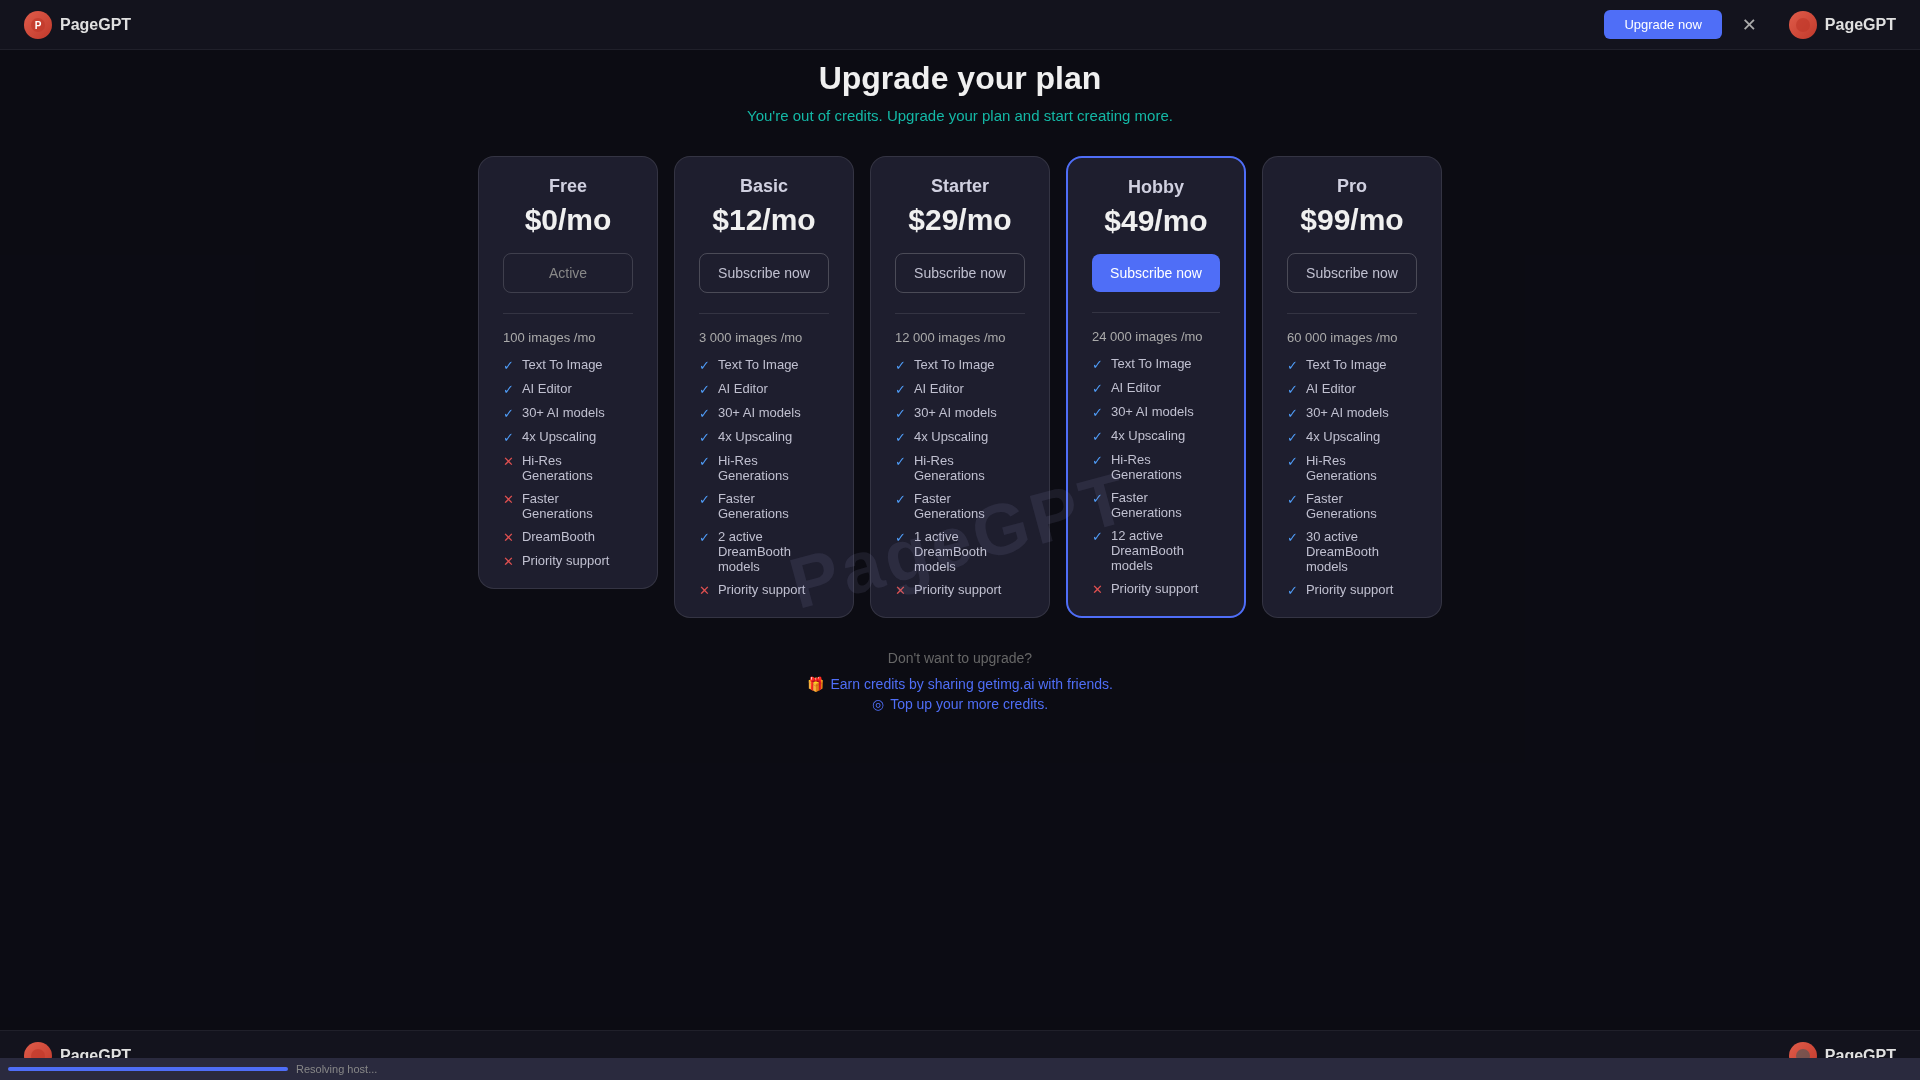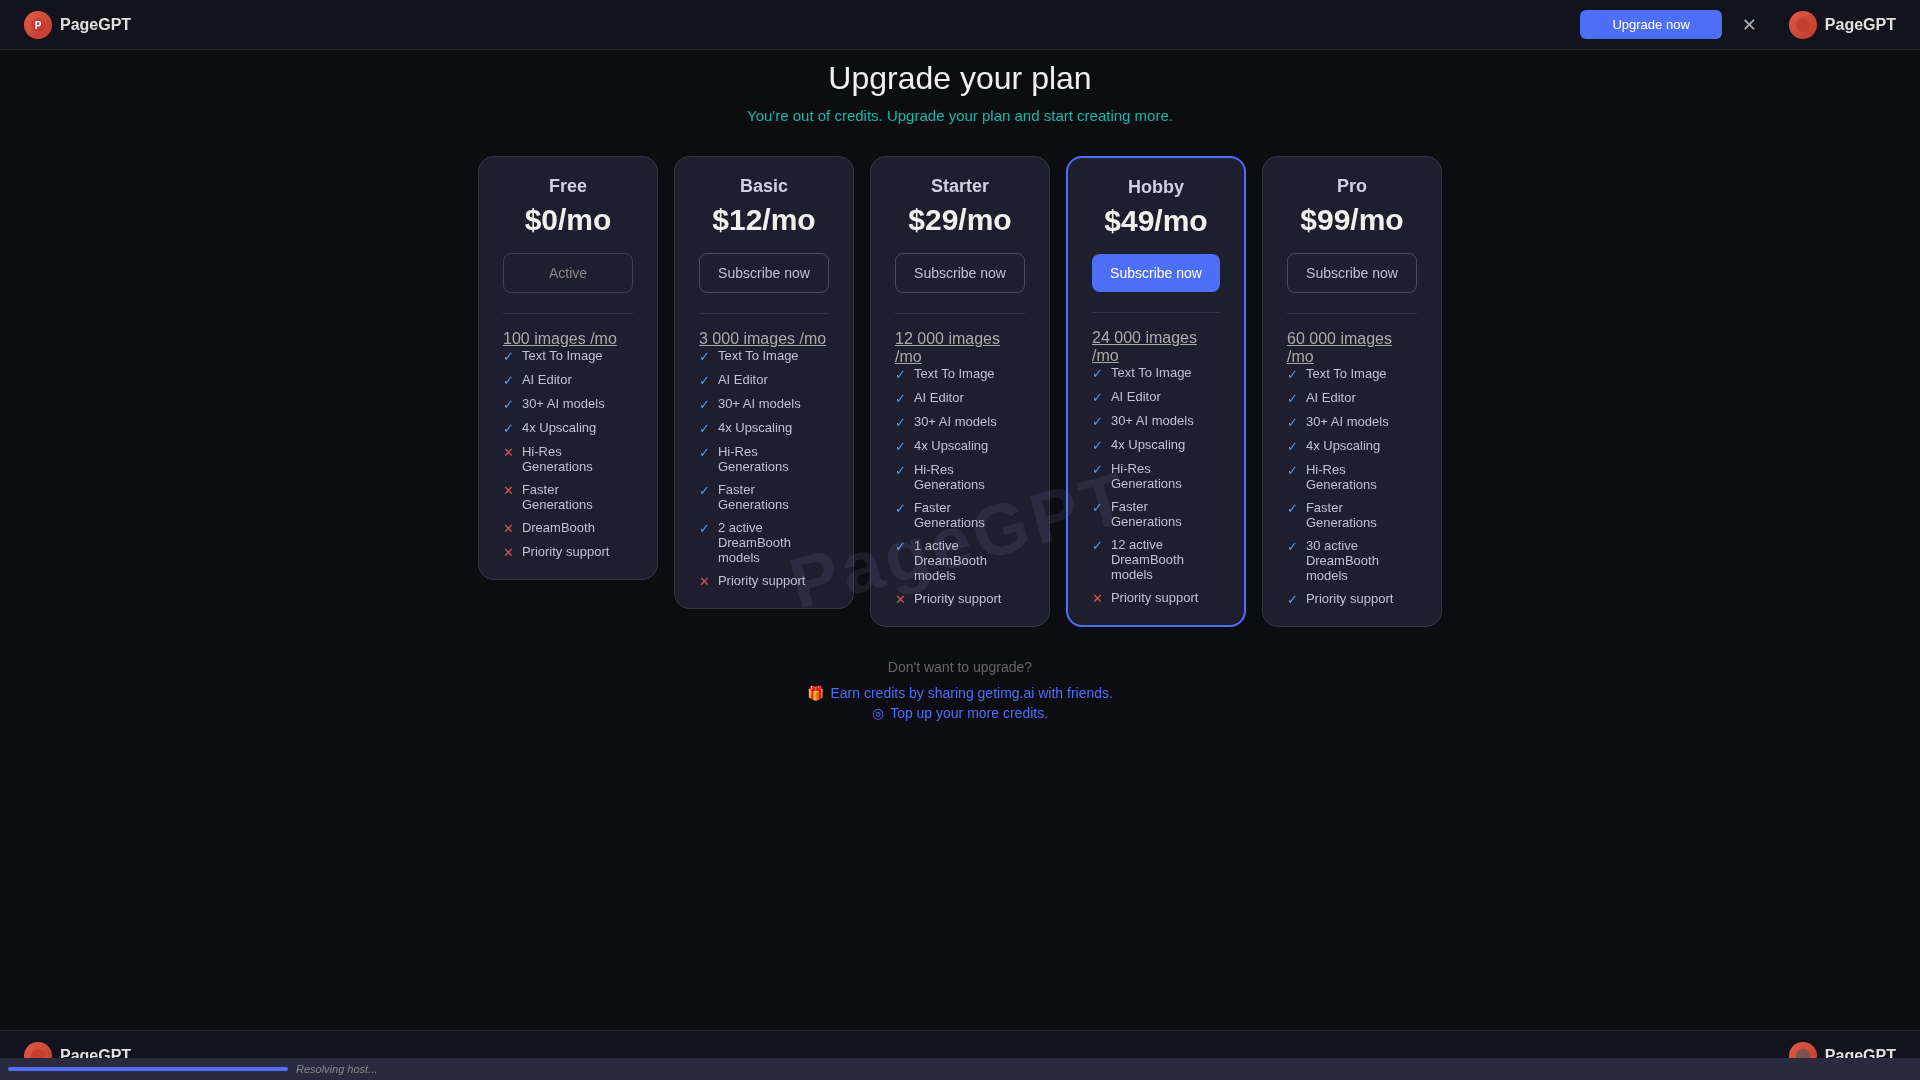--- a/index.html
+++ b/index.html
@@ -52,21 +52,21 @@
       margin-left: auto;
       display: flex;
       align-items: center;
       gap: 12px;
     }
     .top-bar-btn {
       background: #4f6ef7;
       color: white;
       border: none;
       border-radius: 6px;
-      padding: 7px 32px;
+      padding: 7px 20px;
       font-size: 13px;
       cursor: pointer;
     }
     .close-icon {
       color: #aaa;
       font-size: 18px;
       cursor: pointer;
       margin-left: 8px;
     }
 
@@ -84,21 +84,21 @@
       padding-top: 60px;
       z-index: 5;
     }
 
     .modal-header {
       text-align: center;
       margin-bottom: 32px;
     }
     .modal-title {
       font-size: 32px;
-      font-weight: 400;
+      font-weight: 700;
       color: #f0f0f0;
       margin-bottom: 10px;
     }
     .modal-subtitle {
       font-size: 15px;
       color: #14b8a6;
     }
 
     .plans-container {
       display: flex;
@@ -170,24 +170,24 @@
       border: none;
     }
 
     .plan-divider {
       border: none;
       border-top: 1px solid rgba(255,255,255,0.1);
       margin-bottom: 16px;
     }
 
     .images-count {
-      font-size: 16px;
+      font-size: 13px;
       color: #aaa;
+      margin-bottom: 12px;
       font-weight: 500;
-      text-decoration: underline;
     }
 
     .features-list {
       list-style: none;
       display: flex;
       flex-direction: column;
       gap: 8px;
     }
 
     .feature-item {
@@ -272,21 +272,20 @@
       left: 0;
       right: 0;
       height: 22px;
       background: #2a2a3e;
       display: flex;
       align-items: center;
       padding: 0 8px;
       font-size: 11px;
       color: #888;
       z-index: 20;
-      font-style: italic;
     }
     .status-progress {
       width: 280px;
       height: 4px;
       background: #4f6ef7;
       border-radius: 2px;
       margin-right: 8px;
     }
   </style>
 </head>

